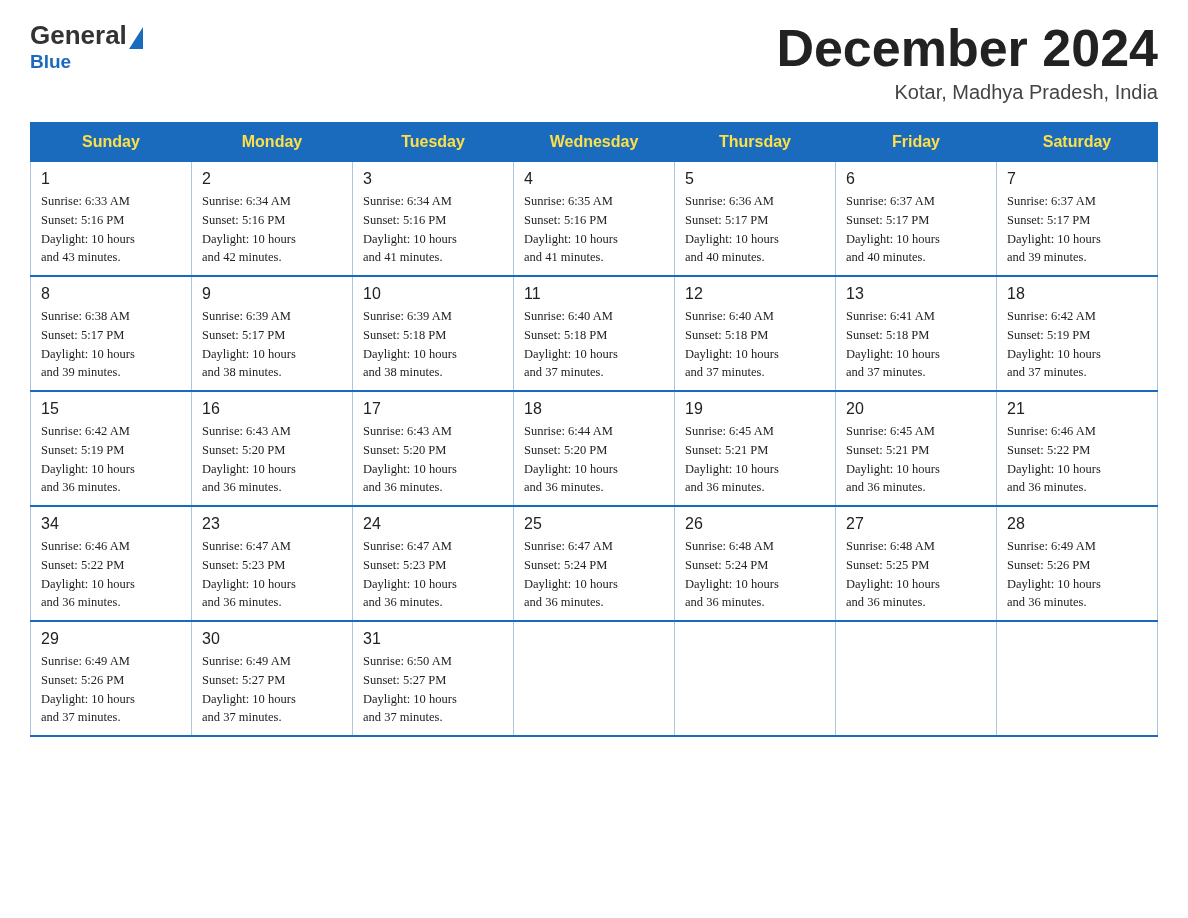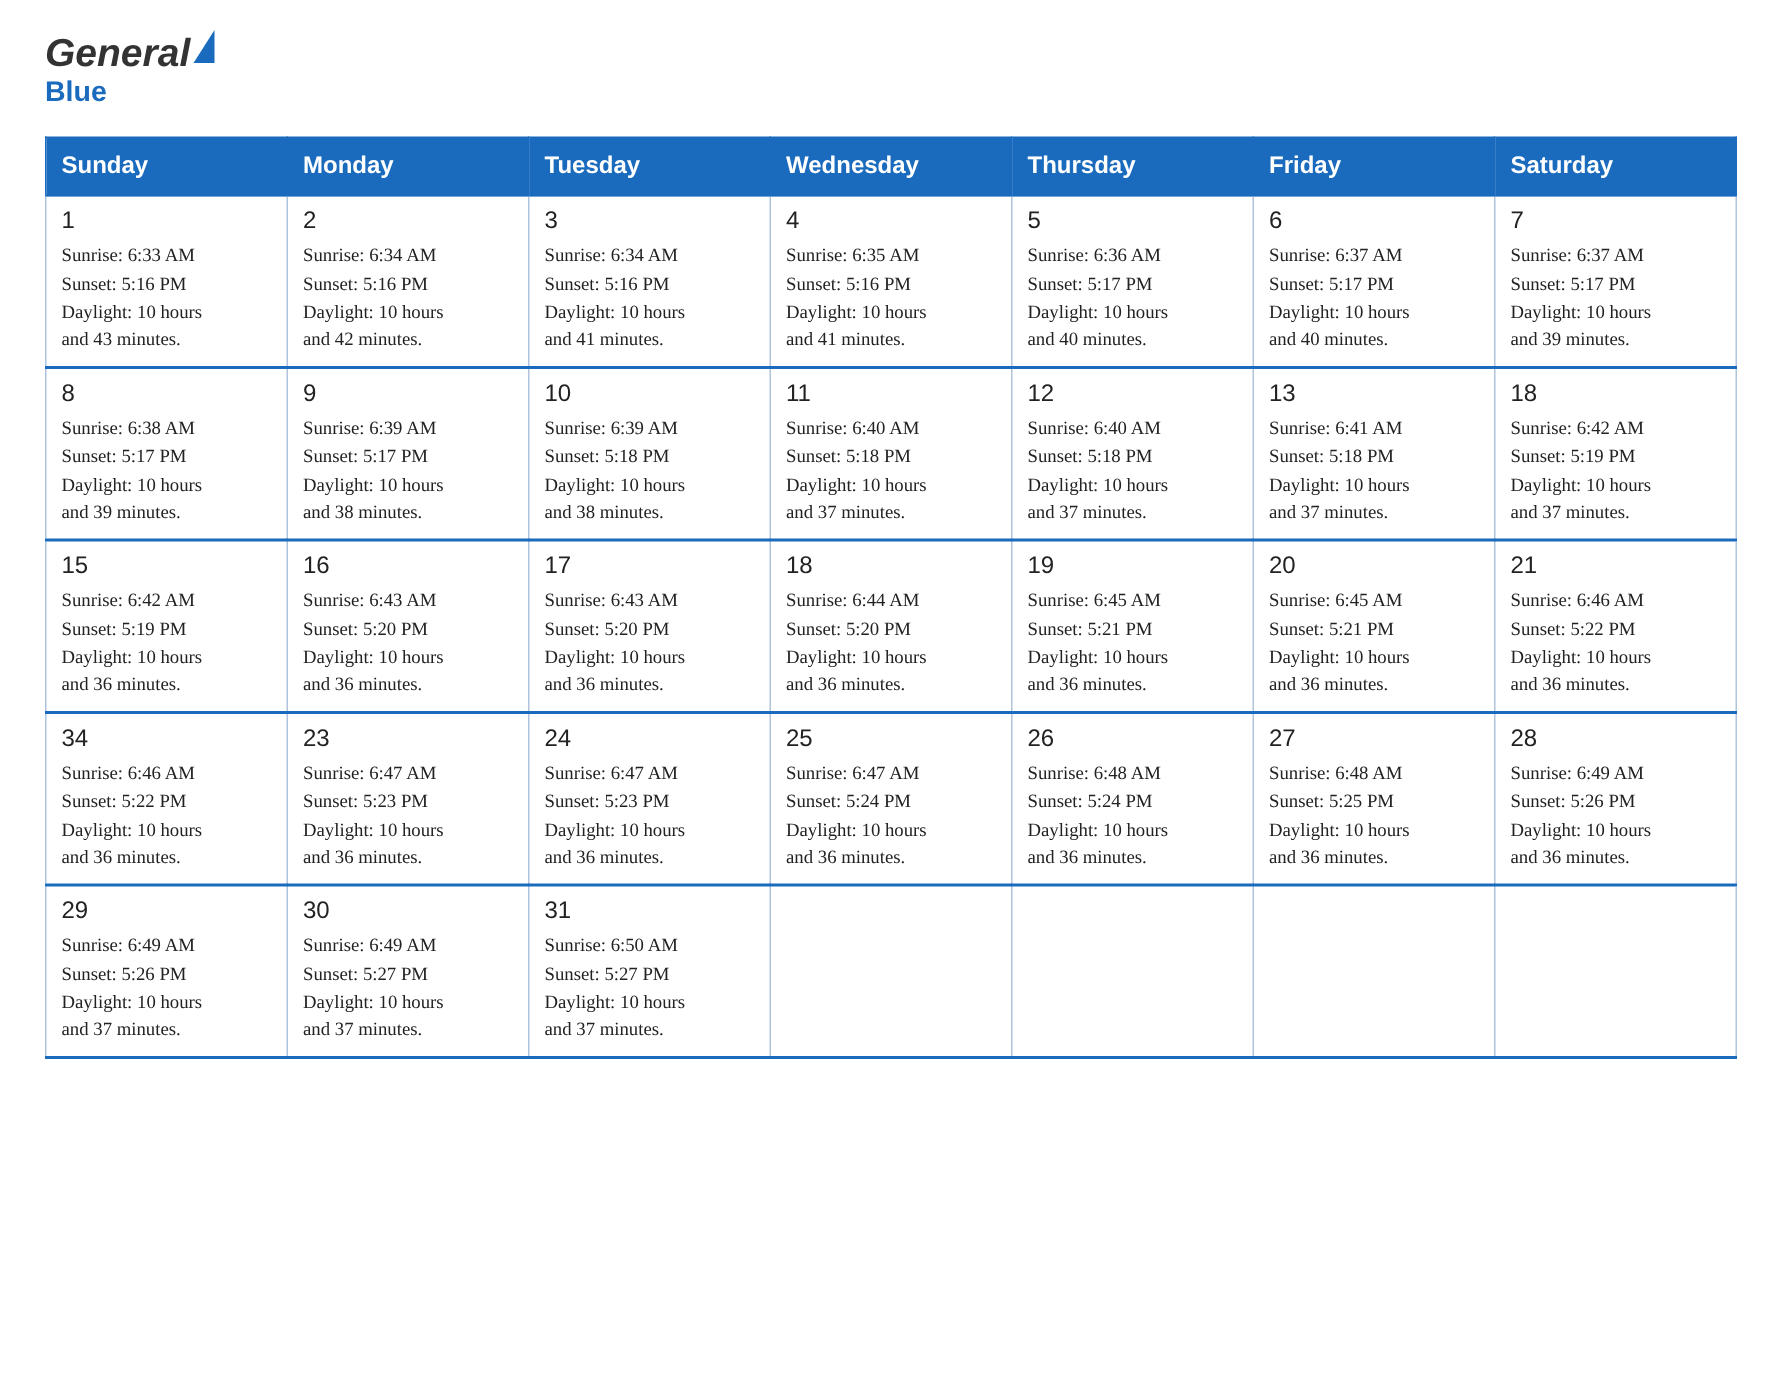--- a/index.html
+++ b/index.html
@@ -17,22 +17,22 @@
       align-items: flex-start;
       margin-bottom: 18px;
     }
     .logo {
       display: flex;
       flex-direction: column;
       align-items: flex-start;
     }
     .logo-text {
       display: flex;
+      align-items: flex-end;
       gap: 0;
-      font-style: italic;
     }
     .logo-general {
       font-size: 26px;
       font-weight: bold;
       color: #333;
       letter-spacing: 0;
     }
     .logo-triangle {
       display: inline-block;
       width: 0;
@@ -61,25 +61,25 @@
       font-size: 20px;
       color: #444;
       margin-top: 4px;
     }
     table {
       width: 100%;
       border-collapse: collapse;
     }
     thead tr th {
       background-color: #1a6bbd;
-      color: #ffffff;
+      color: #fde047;
       font-size: 16px;
       font-weight: bold;
       padding: 10px 10px;
-      text-align: left;
+      text-align: center;
       border: 1px solid #1a6bbd;
     }
     tbody tr td {
       border: 1px solid #b0c4de;
       vertical-align: top;
       padding: 8px 10px;
       font-size: 13px;
       color: #222;
       height: 110px;
       width: 14.28%;
@@ -109,20 +109,24 @@
 </head>
 <body>
 
 <div class="header">
   <div class="logo">
     <div class="logo-text">
       <span class="logo-general">General</span>
       <span class="logo-triangle"></span>
     </div>
     <span class="logo-blue">Blue</span>
+  </div>
+  <div class="title-section">
+    <div class="calendar-title">December 2024</div>
+    <div class="calendar-subtitle">Kotar, Madhya Pradesh, India</div>
   </div>
 </div>
 
 <table>
   <thead>
     <tr>
     <th>Sunday</th>
         <th>Monday</th>
         <th>Tuesday</th>
         <th>Wednesday</th>

